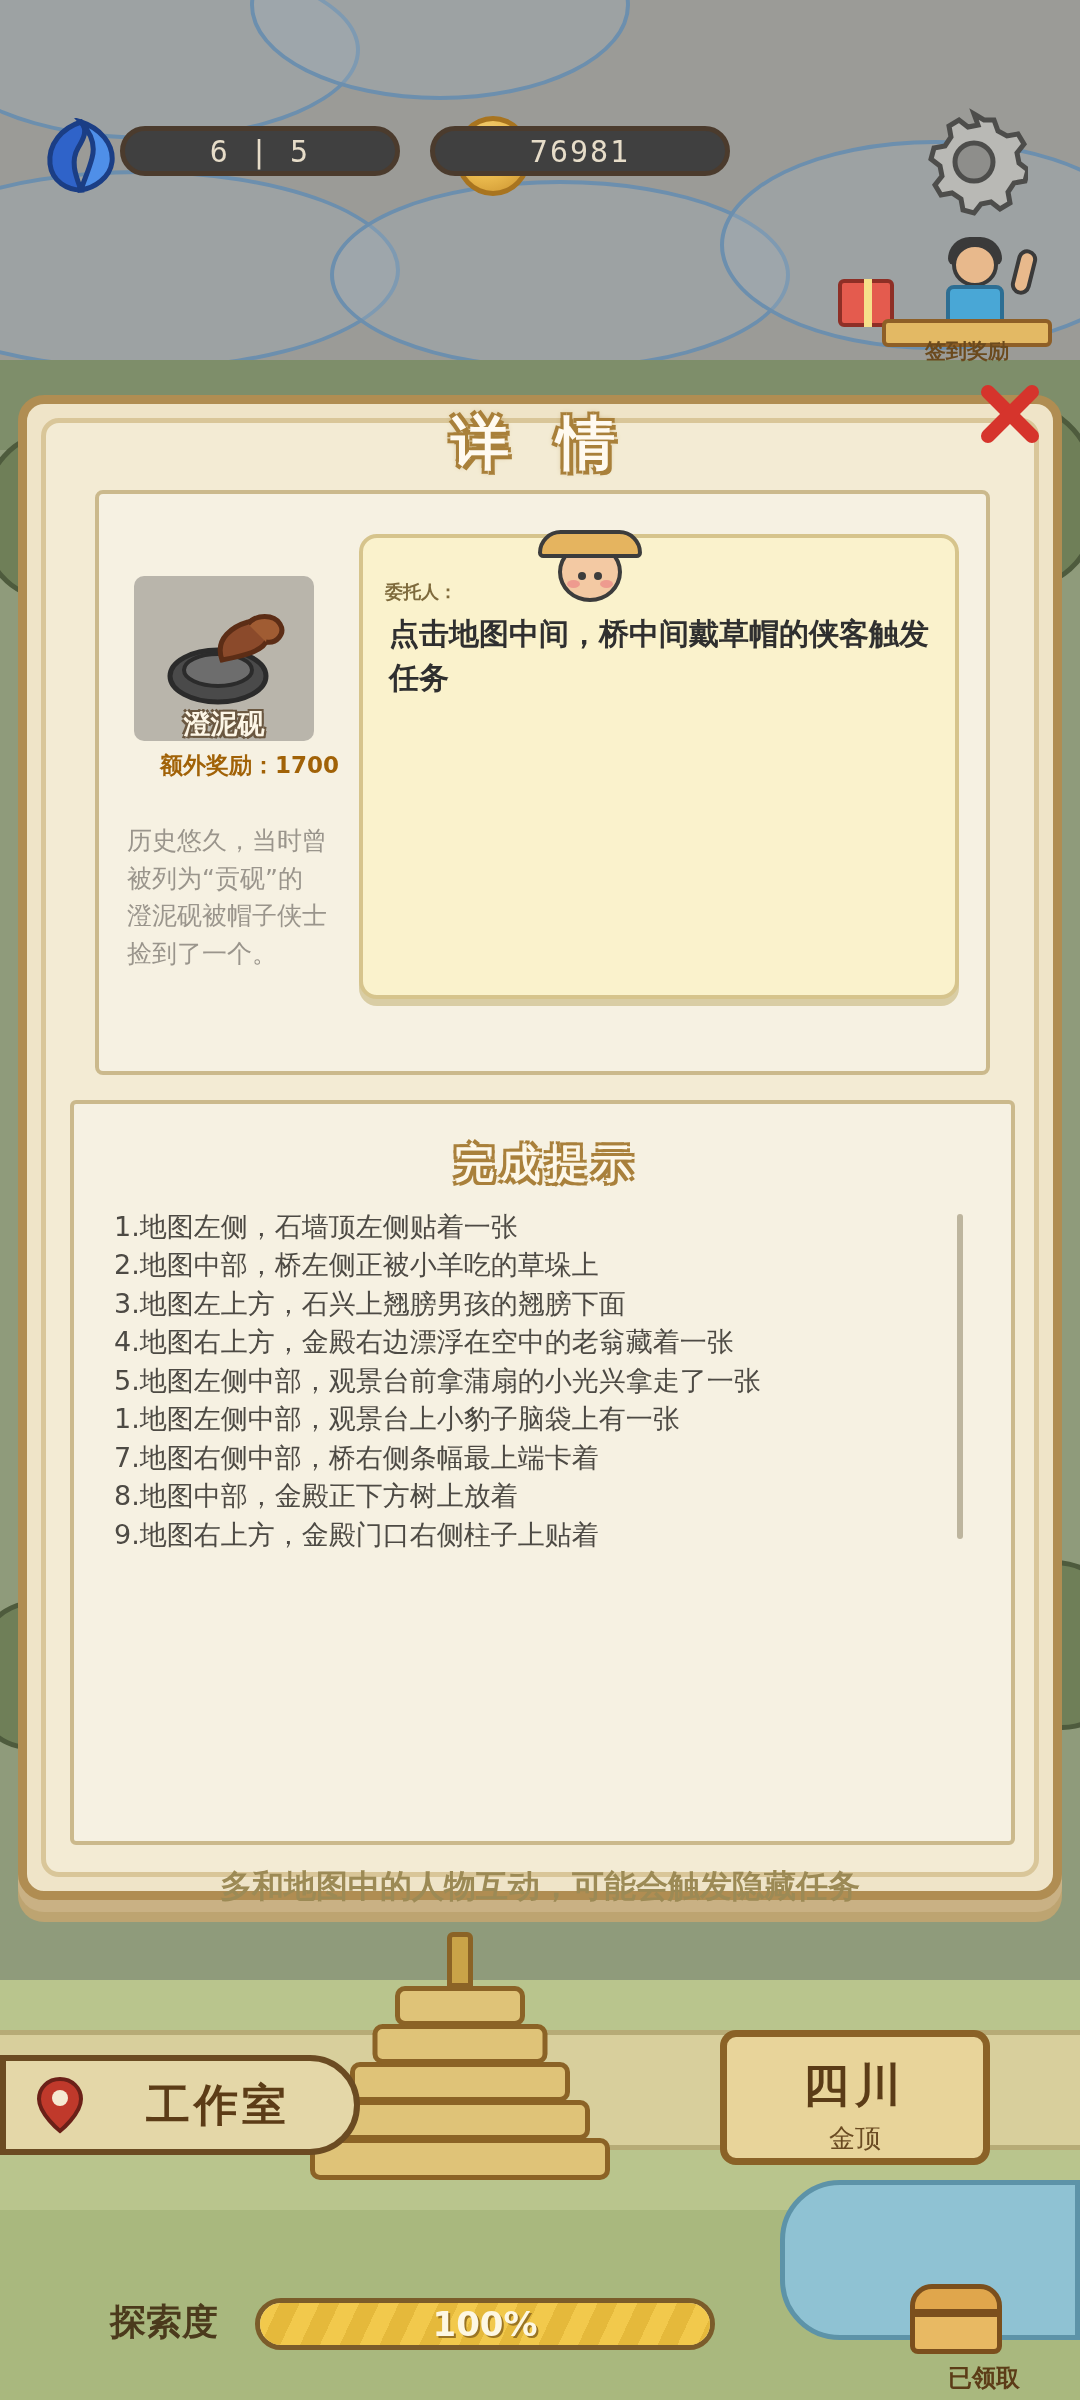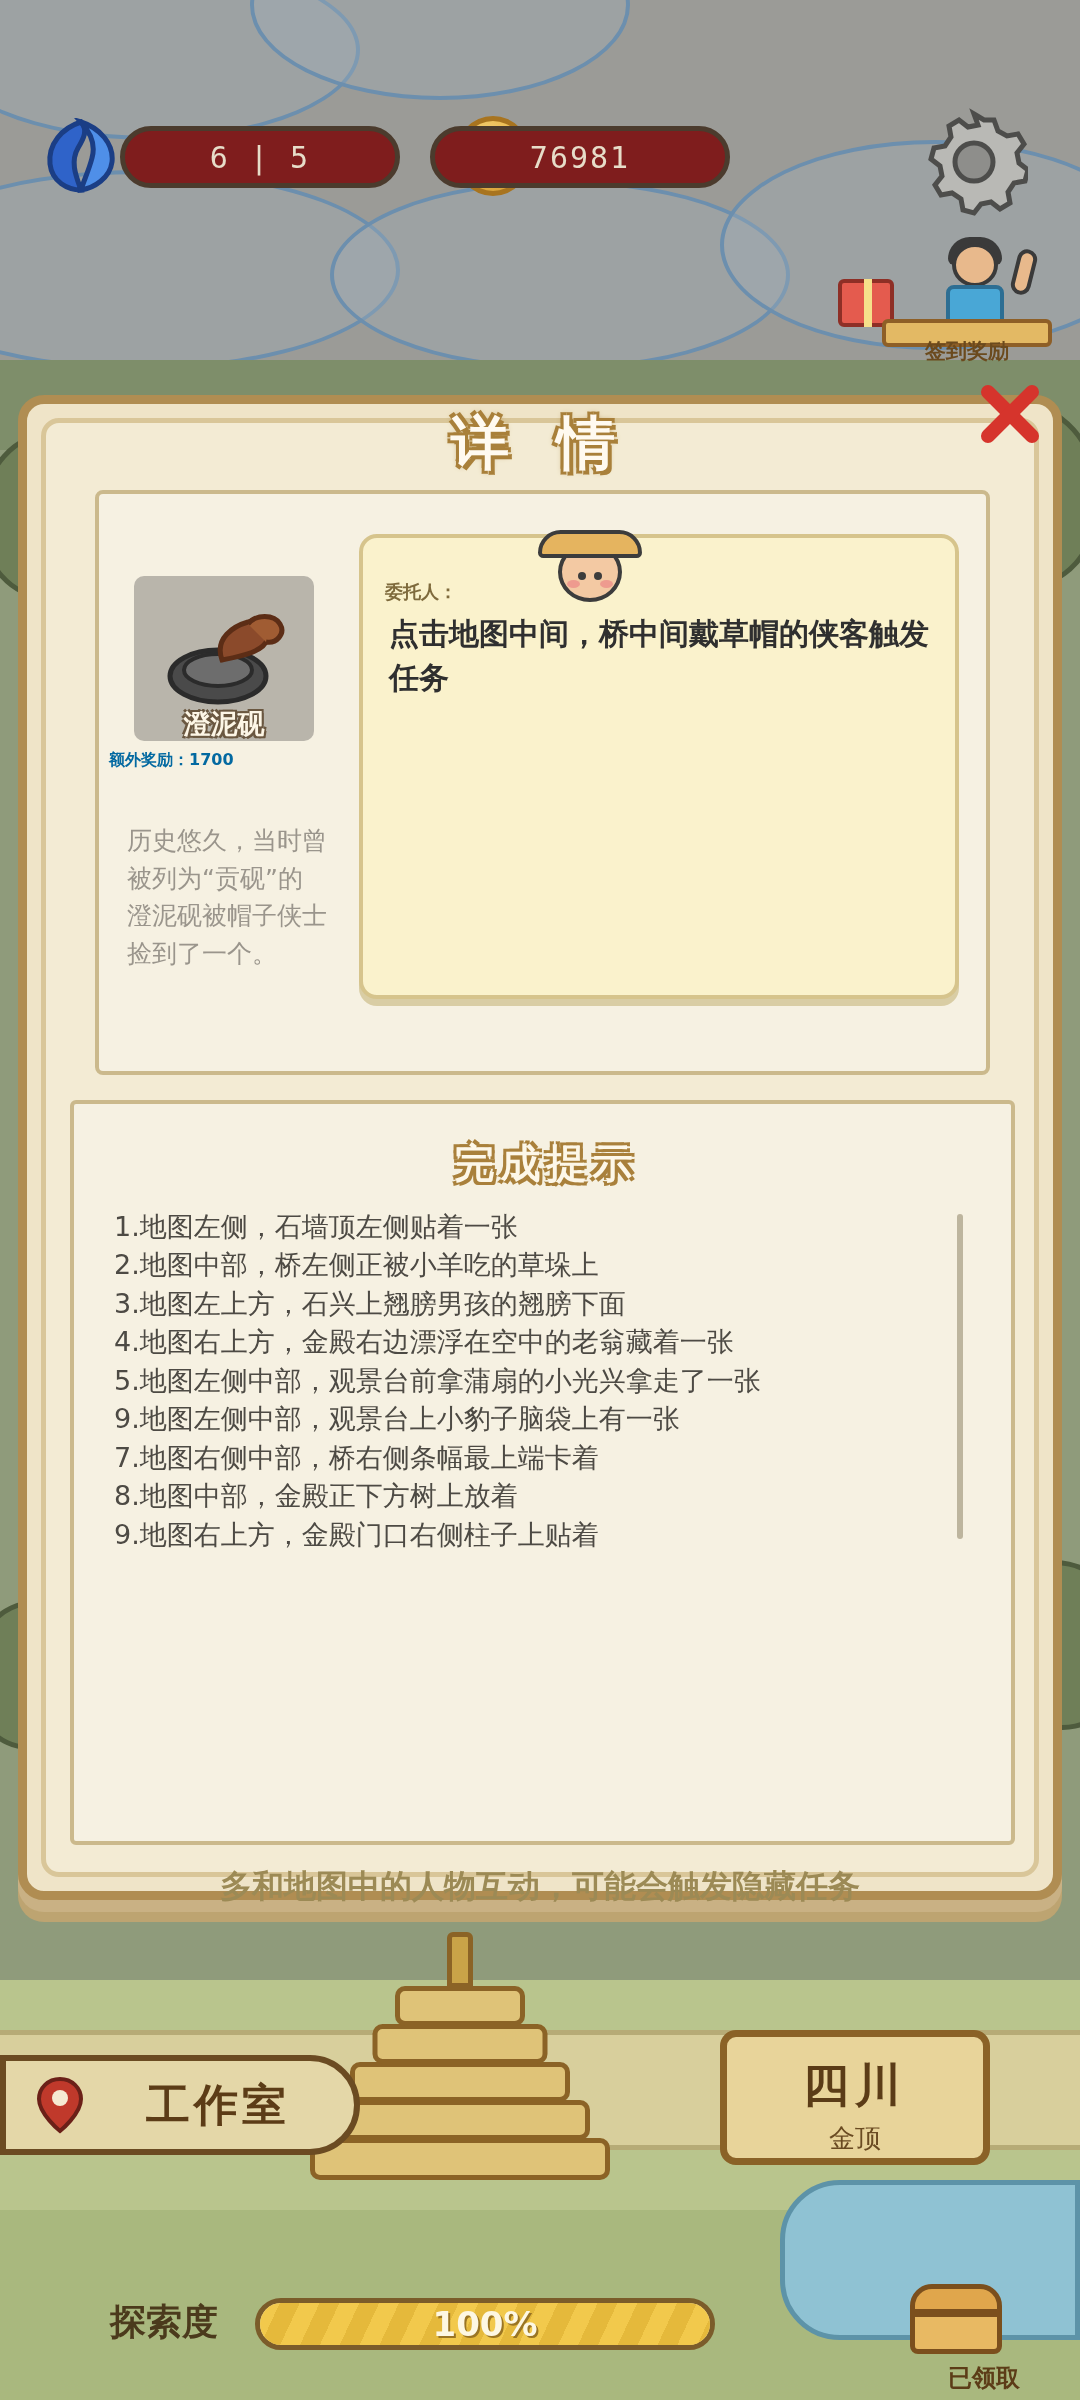--- a/index.html
+++ b/index.html
@@ -56,22 +56,22 @@
     position: absolute; right: 0; top: 2180px; width: 300px; height: 160px;
     background: #8fc2d3; border: 5px solid #5d93a8;
     border-radius: 60px 0 0 60px;
   }
 
   
   .hud { position: absolute; left: 0; top: 90px; width: 1080px; height: 110px; }
 
   .resource-bar {
     position: absolute;
-    height: 62px;
-    background: #7f1d1d;
+    height: 50px;
+    background: #404040;
     border: 5px solid #4b3b2d;
     border-radius: 31px;
     display: flex; align-items: center; justify-content: center;
   }
   .resource-bar .val {
     color: #e7ddc9; font-size: 30px; letter-spacing: 2px;
     font-family: "DejaVu Sans Mono", monospace;
   }
   .res1 { left: 120px; top: 36px; width: 280px; }
   .res2 { left: 430px; top: 36px; width: 300px; }
@@ -185,21 +185,21 @@
   .inkstone { position: absolute; left: 22px; top: 24px; width: 140px; height: 110px; }
   .inkstone svg { width: 100%; height: 100%; }
   .item-name {
     position: absolute; left: 35px; top: 212px; width: 180px;
     text-align: center; font-size: 27px; font-weight: bold;
     color: #fdf6e6;
     text-shadow: 2px 2px 0 #6a5740, -2px 2px 0 #6a5740, 2px -2px 0 #6a5740, -2px -2px 0 #6a5740;
   }
   .item-bonus {
     position: absolute; left: 10px; top: 256px; width: 230px;
-    text-align: left; font-size: 16px; font-weight: bold; color: #0369a1;
+    text-align: right; font-size: 23px; font-weight: bold; color: #a16207;
   }
   .item-desc {
     position: absolute; left: 28px; top: 300px; width: 200px;
     font-size: 25px; line-height: 1.5; color: #9a958c; margin-top: 28px;
   }
 
   .commission {
     position: absolute; left: 260px; top: 40px; width: 600px; height: 465px;
     background: #faf2cc;
     border: 4px solid #d6c48c;
@@ -471,21 +471,21 @@
 </div>
 
 <div class="hints-card">
   <div class="hints-title">完成提示</div>
   <div class="hints-list" id="hints-list">
       <div class="hint-line">1.地图左侧，石墙顶左侧贴着一张</div>
       <div class="hint-line">2.地图中部，桥左侧正被小羊吃的草垛上</div>
       <div class="hint-line">3.地图左上方，石兴上翘膀男孩的翘膀下面</div>
       <div class="hint-line">4.地图右上方，金殿右边漂浮在空中的老翁藏着一张</div>
       <div class="hint-line">5.地图左侧中部，观景台前拿蒲扇的小光兴拿走了一张</div>
-      <div class="hint-line">9.地图左侧中部，观景台上小豹子脑袋上有一张</div>
+      <div class="hint-line">1.地图左侧中部，观景台上小豹子脑袋上有一张</div>
       <div class="hint-line">7.地图右侧中部，桥右侧条幅最上端卡着</div>
       <div class="hint-line">8.地图中部，金殿正下方树上放着</div>
       <div class="hint-line">9.地图右上方，金殿门口右侧柱子上贴着</div>
     </div>
   <div class="hints-scrollbar"></div>
 </div>
 
 <div class="behind-text">多和地图中的人物互动，可能会触发隐藏任务</div>
 
 <div class="studio-btn">

